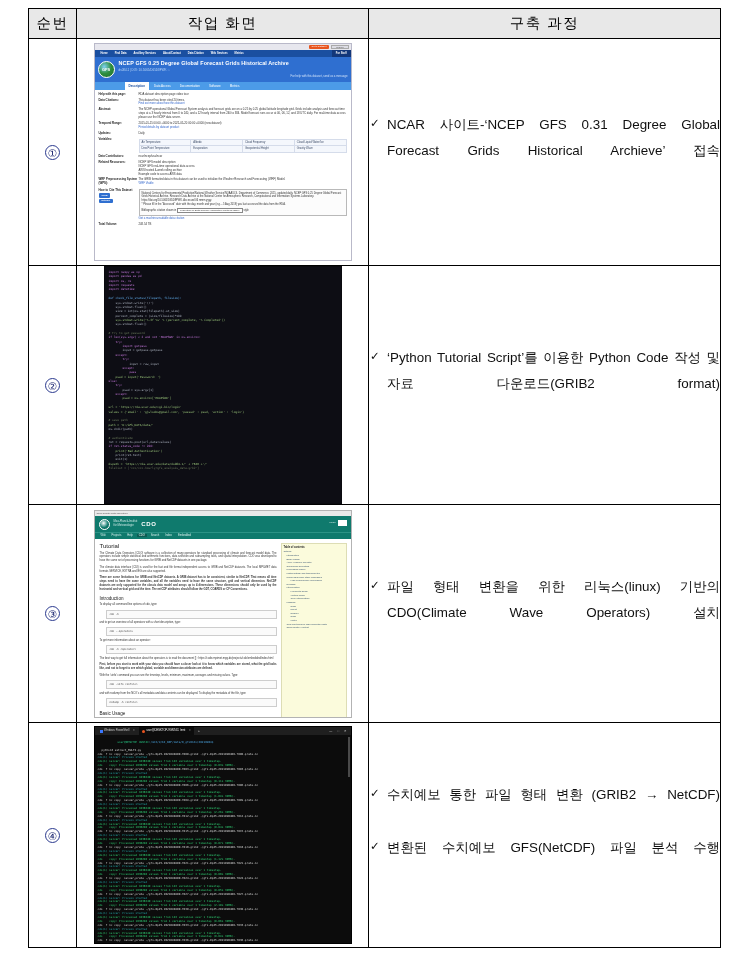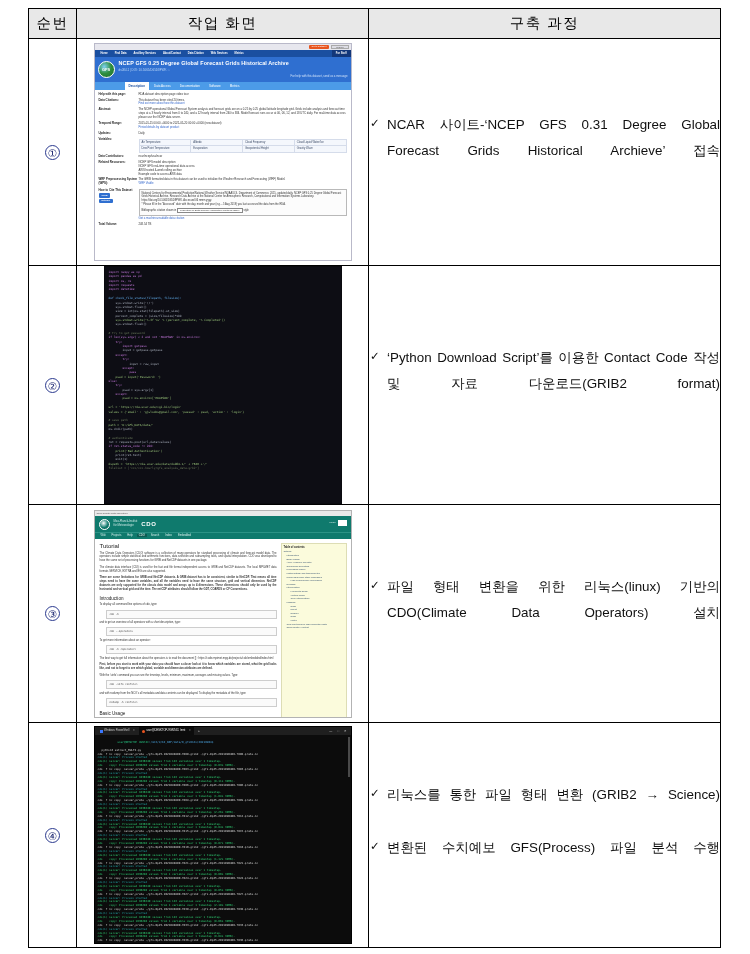--- a/index.html
+++ b/index.html
@@ -438,21 +438,21 @@
     </td>
     <td class="cell-shot">
       <div class="shot shot2">
         <div class="code" id="codeblock"><div class="c-kw">import numpy as np</div><div class="c-kw">import pandas as pd</div><div class="c-kw">import os, re</div><div class="c-kw">import requests</div><div class="c-kw">import datetime</div><div class="c-pl"> </div><div class="c-fn">def check_file_status(filepath, filesize):</div><div class="c-pl">    sys.stdout.write('\r')</div><div class="c-pl">    sys.stdout.flush()</div><div class="c-pl">    size = int(os.stat(filepath).st_size)</div><div class="c-pl">    percent_complete = (size/filesize)*100</div><div class="c-str">    sys.stdout.write('%.3f %s' % (percent_complete, '% Completed'))</div><div class="c-pl">    sys.stdout.flush()</div><div class="c-pl"> </div><div class="c-cm"># Try to get password</div><div class="c-kw">if len(sys.argv) &lt; 2 and not 'RDAPSWD' in os.environ:</div><div class="c-kw">    try:</div><div class="c-kw">        import getpass</div><div class="c-pl">        input = getpass.getpass</div><div class="c-kw">    except:</div><div class="c-kw">        try:</div><div class="c-pl">            input = raw_input</div><div class="c-kw">        except:</div><div class="c-kw">            pass</div><div class="c-str">    pswd = input('Password: ')</div><div class="c-kw">else:</div><div class="c-kw">    try:</div><div class="c-pl">        pswd = sys.argv[1]</div><div class="c-kw">    except:</div><div class="c-str">        pswd = os.environ['RDAPSWD']</div><div class="c-pl"> </div><div class="c-str">url = 'https://rda.ucar.edu/cgi-bin/login'</div><div class="c-str">values = {'email' : 'gjwlsdms@gmail.com', 'passwd' : pswd, 'action' : 'login'}</div><div class="c-pl"> </div><div class="c-cm"># save path</div><div class="c-str">path = 'D:/GFS_DATA/data/'</div><div class="c-pl">os.chdir(path)</div><div class="c-pl"> </div><div class="c-cm"># authenticate</div><div class="c-pl">ret = requests.post(url,data=values)</div><div class="c-kw">if ret.status_code != 200:</div><div class="c-str">    print('Bad Authentication')</div><div class="c-pl">    print(ret.text)</div><div class="c-pl">    exit(1)</div><div class="c-str">dspath = 'https://rda.ucar.edu/data/ds084.1/' + YEAR +'/'</div><div class="c-cm">filelist = ['xxx/xxx.hourly/gfs_analysis_data.grb2']</div></div>
       </div>
     </td>
     <td class="cell-desc">
       <ul class="bullet-list">
         <li>
           <span class="chk">✓</span>
-          <span class="txt j">‘Python Download Script’를 이용한 Contact Code 작성 및 자료 다운로드(GRIB2 format)</span>
+          <span class="txt j">‘Python Tutorial Script’를 이용한 Python Code 작성 및 자료 다운로드(GRIB2 format)</span>
         </li>
       </ul>
     </td>
   </tr>
 
   <tr style="height:218px">
     <td class="cell-no">
       <span class="circnum">③</span>
     </td>
     <td class="cell-shot">
@@ -539,21 +539,21 @@
                   <div class="i1">CDO scripts / runtest</div>
                 </div>
           </div>
         </div>
       </div>
     </td>
     <td class="cell-desc">
       <ul class="bullet-list">
         <li>
           <span class="chk">✓</span>
-          <span class="txt j">파일 형태 변환을 위한 리눅스(linux) 기반의 CDO(Climate Data Operators) 설치</span>
+          <span class="txt j">파일 형태 변환을 위한 리눅스(linux) 기반의 CDO(Climate Wave Operators) 설치</span>
         </li>
       </ul>
     </td>
   </tr>
 
   <tr style="height:225px">
     <td class="cell-no">
       <span class="circnum">④</span>
     </td>
     <td class="cell-shot">
@@ -637,24 +637,24 @@
               </div>
         </div>
 
         <div class="t-scrollbar"></div>
       </div>
     </td>
     <td class="cell-desc">
       <ul class="bullet-list">
         <li>
           <span class="chk">✓</span>
-          <span class="txt j">리눅스를 통한 파일 형태 변환 (GRIB2 → Science)</span>
+          <span class="txt j">수치예보 통한 파일 형태 변환 (GRIB2 → NetCDF)</span>
         </li>
         <li>
           <span class="chk">✓</span>
-          <span class="txt j">변환된 수치예보 GFS(Process) 파일 분석 수행</span>
+          <span class="txt j">변환된 수치예보 GFS(NetCDF) 파일 분석 수행</span>
         </li>
       </ul>
     </td>
   </tr>
 
   </tbody>
 </table>
 
 </body></html>

